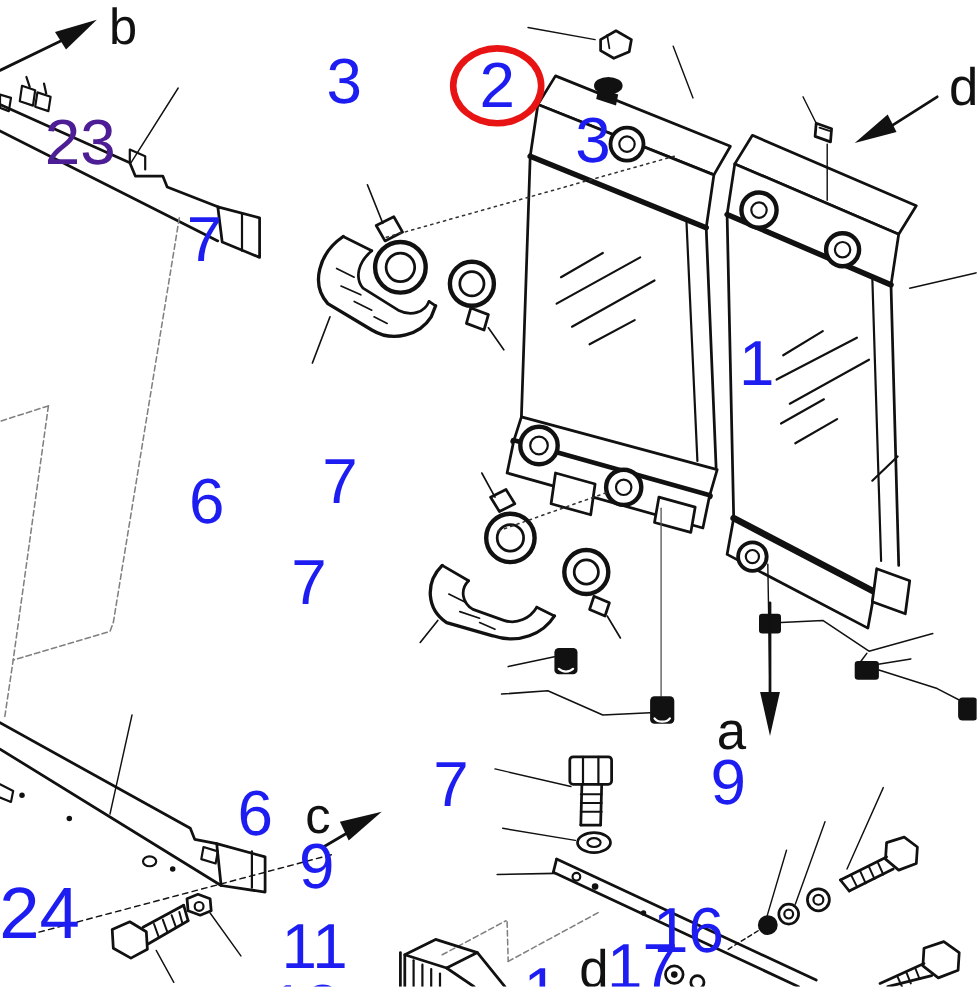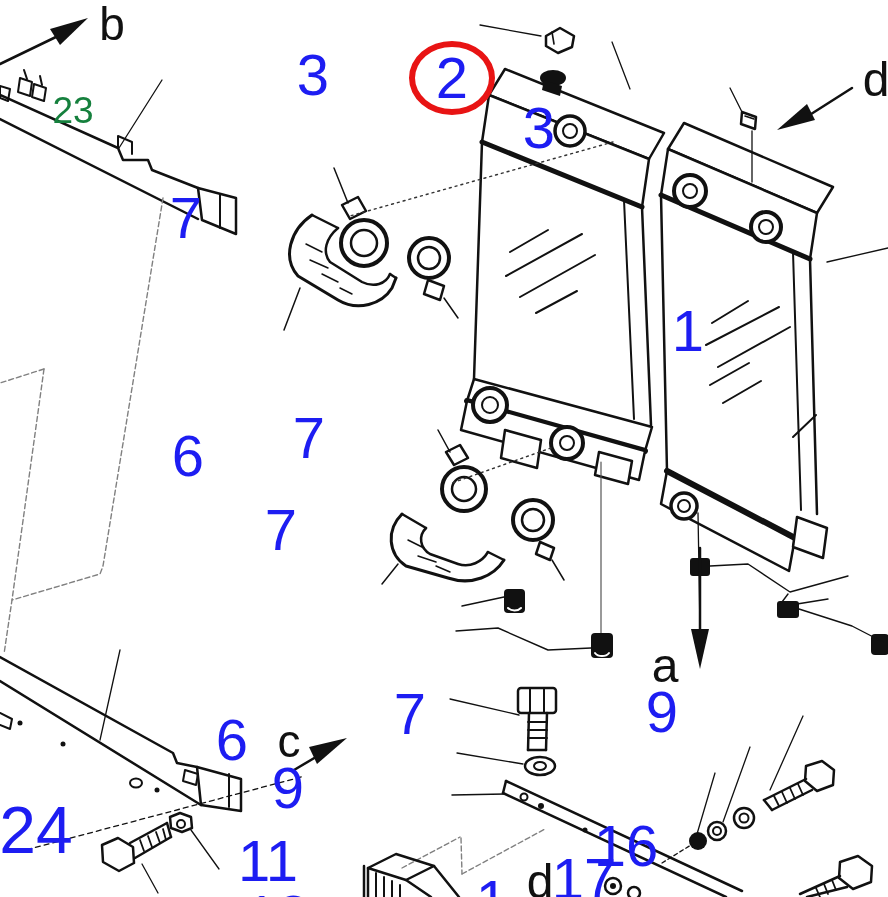--- a/index.html
+++ b/index.html
@@ -301,35 +301,35 @@
     <g>
       <path d="M698,513 L700,630" stroke-width="1.3"></path>
       <path d="M700,548 L700,630"></path>
           <path d="M700,669 L691,629 L709,629 Z" fill="#111" stroke="none"></path>
     </g>
   </g>
 </svg>
 
 <div class="callout-layer">
       <div class="callout" style="left: 112px; top: 24px; font-size: 46px; color: rgb(17, 17, 17);">b</div>
-      <div class="callout" style="left: 73px; top: 110px; font-size: 37px; color: #15803d;">23</div>
+      <div class="callout" style="left: 73px; top: 130px; font-size: 58px; color: #4c1d95;">23</div>
       <div class="callout" style="left: 186px; top: 218px; font-size: 58px; color: rgb(29, 29, 242);">7</div>
       <div class="callout" style="left: 313px; top: 75px; font-size: 58px; color: rgb(29, 29, 242);">3</div>
       <div class="callout circled" style="left: 452px; top: 78px; font-size: 58px; color: rgb(29, 29, 242); border-color: rgb(232, 20, 20);">2</div>
       <div class="callout" style="left: 539px; top: 128px; font-size: 58px; color: rgb(29, 29, 242);">3</div>
       <div class="callout" style="left: 876px; top: 80px; font-size: 48px; color: rgb(17, 17, 17);">d</div>
       <div class="callout" style="left: 688px; top: 331px; font-size: 58px; color: rgb(29, 29, 242);">1</div>
       <div class="callout" style="left: 188px; top: 456px; font-size: 58px; color: rgb(29, 29, 242);">6</div>
       <div class="callout" style="left: 309px; top: 438px; font-size: 58px; color: rgb(29, 29, 242);">7</div>
       <div class="callout" style="left: 281px; top: 530px; font-size: 58px; color: rgb(29, 29, 242);">7</div>
       <div class="callout" style="left: 410px; top: 714px; font-size: 58px; color: rgb(29, 29, 242);">7</div>
       <div class="callout" style="left: 232px; top: 740px; font-size: 58px; color: rgb(29, 29, 242);">6</div>
       <div class="callout" style="left: 289px; top: 741px; font-size: 46px; color: rgb(17, 17, 17);">c</div>
       <div class="callout" style="left: 288px; top: 788px; font-size: 58px; color: rgb(29, 29, 242);">9</div>
-      <div class="callout" style="left: 268px; top: 861px; font-size: 58px; color: rgb(29, 29, 242);">11</div>
+      <div class="callout" style="left: 286px; top: 861px; font-size: 58px; color: rgb(29, 29, 242);">11</div>
       <div class="callout" style="left: 277px; top: 916px; font-size: 58px; color: rgb(29, 29, 242);">12</div>
       <div class="callout" style="left: 36px; top: 830px; font-size: 66px; color: rgb(29, 29, 242);">24</div>
       <div class="callout" style="left: 665px; top: 666px; font-size: 48px; color: rgb(17, 17, 17);">a</div>
       <div class="callout" style="left: 662px; top: 712px; font-size: 58px; color: rgb(29, 29, 242);">9</div>
       <div class="callout" style="left: 626px; top: 846px; font-size: 58px; color: rgb(29, 29, 242);">16</div>
       <div class="callout" style="left: 584px; top: 879px; font-size: 58px; color: rgb(29, 29, 242);">17</div>
       <div class="callout" style="left: 540px; top: 882px; font-size: 48px; color: rgb(17, 17, 17);">d</div>
       <div class="callout" style="left: 492px; top: 901px; font-size: 58px; color: rgb(29, 29, 242);">1</div>
     </div>
 

